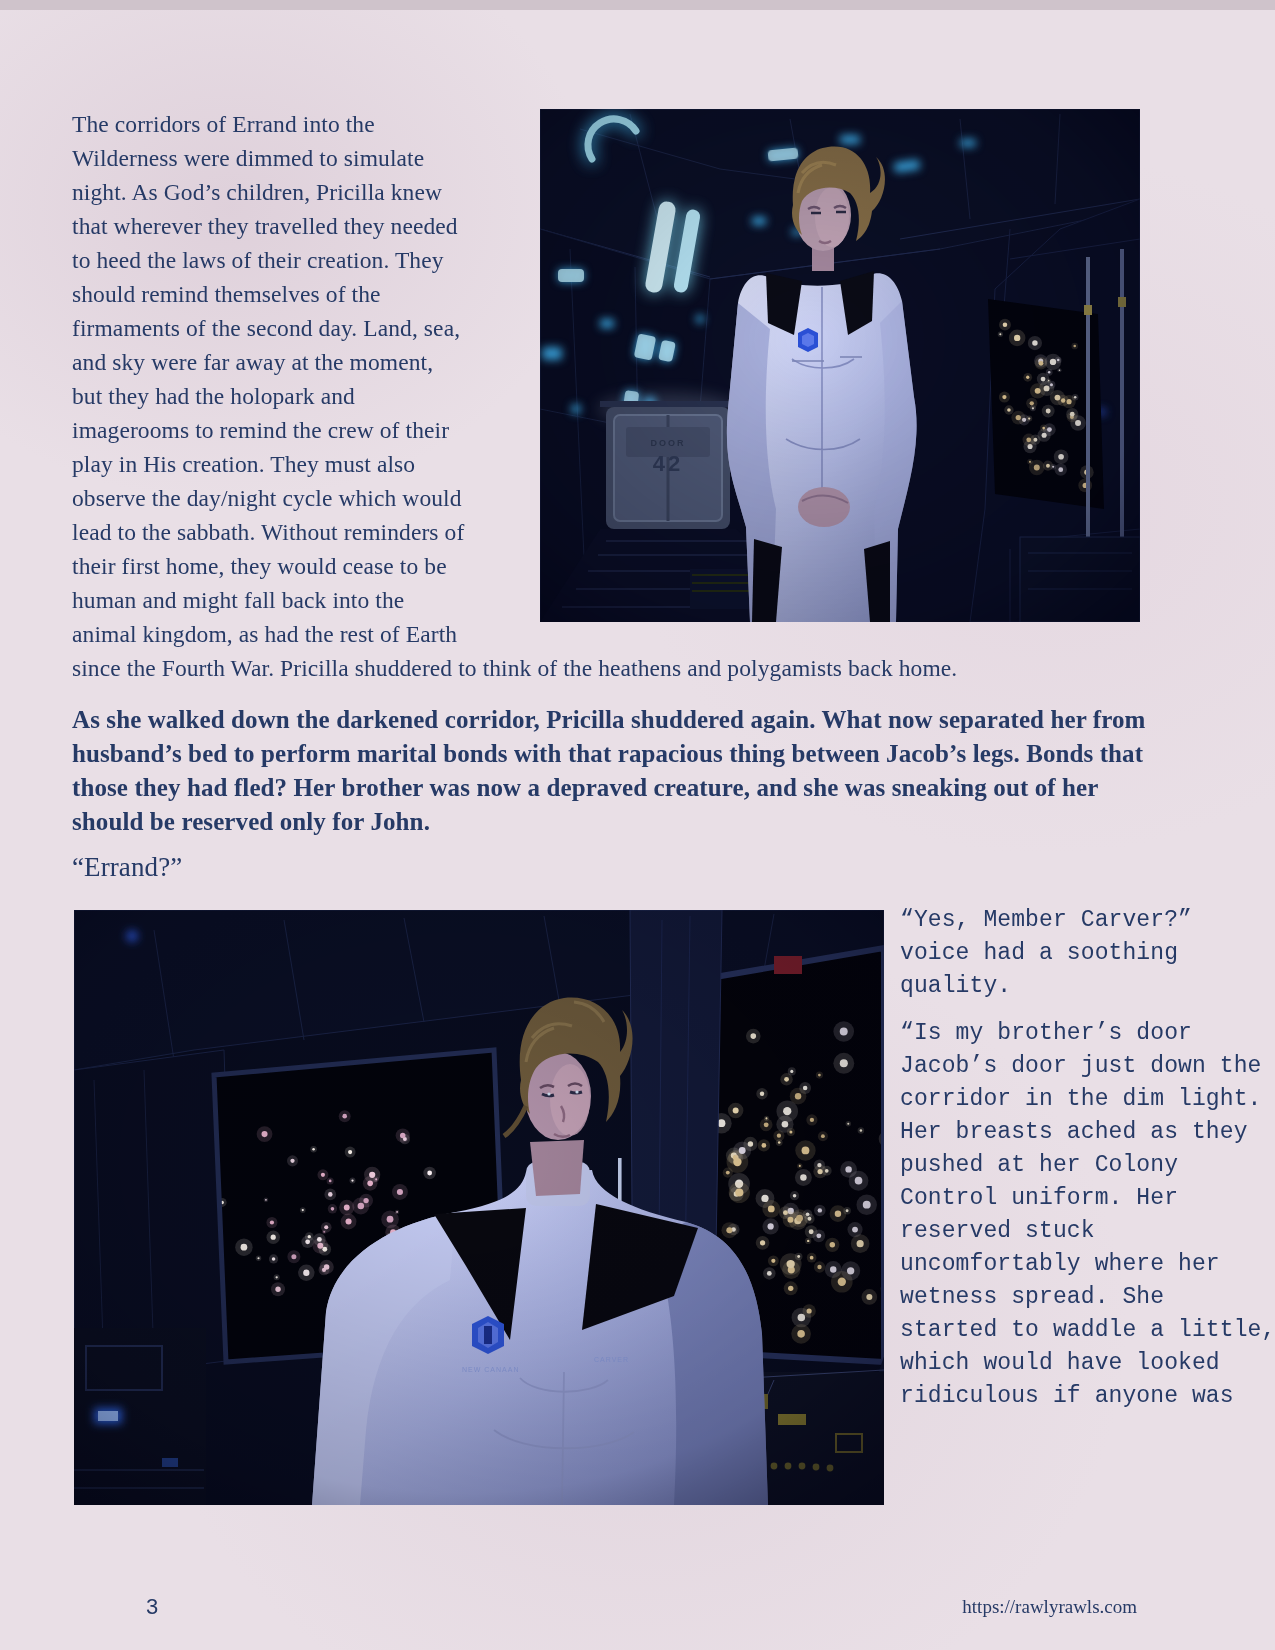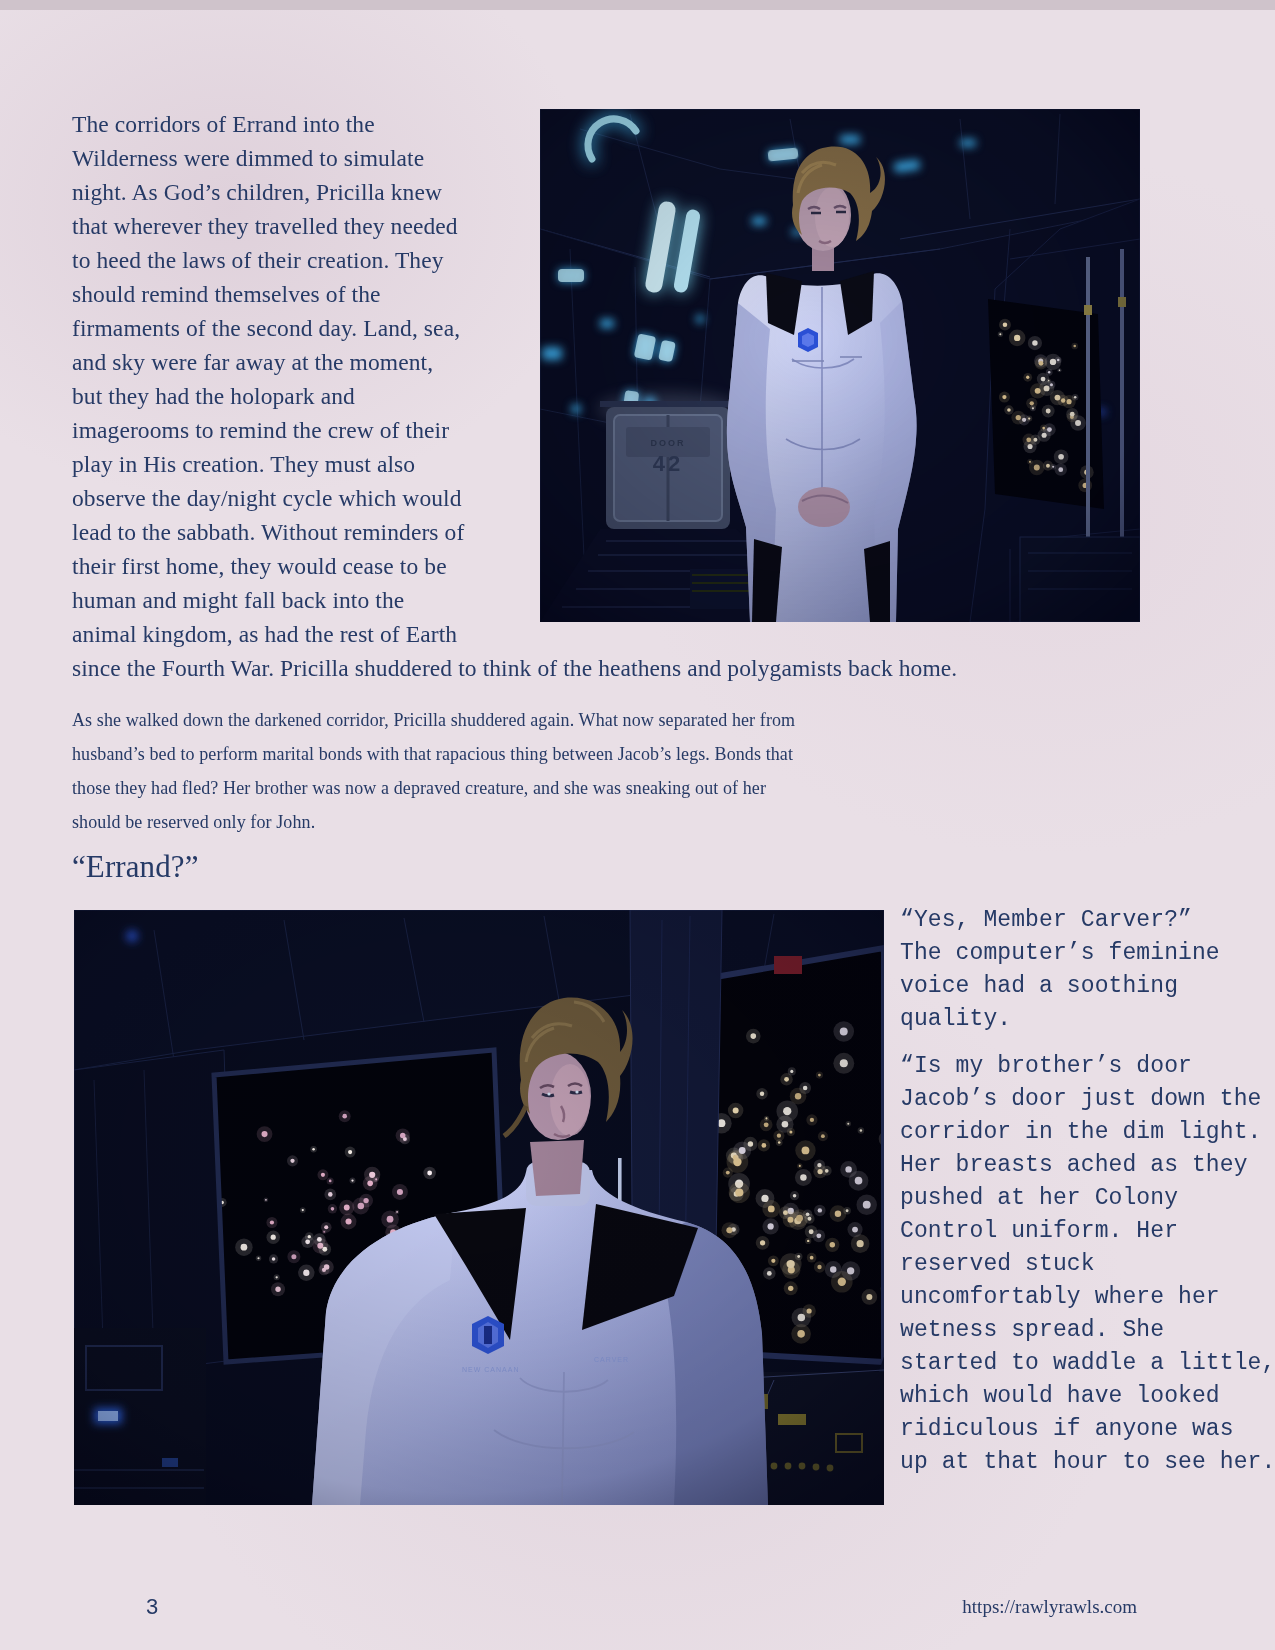--- a/index.html
+++ b/index.html
@@ -10,22 +10,22 @@
       radial-gradient(600px 500px at 82% 30%, rgba(226,211,221,.6), rgba(226,211,221,0) 70%),
       radial-gradient(700px 600px at 50% 80%, rgba(216,200,211,.45), rgba(216,200,211,0) 70%),
       #e9dfe6;
     font-family:"Liberation Serif","DejaVu Serif",serif;
     color:#263a66;
     margin-top:10px;
   }
   .tblock{position:absolute;letter-spacing:.1px;}
   .tblock .line{white-space:pre;}
   .p1{left:72px;top:97px;width:1110px;font-size:23.5px;line-height:34px;}
-  .p2{left:72px;top:693px;width:1110px;font-size:18px;line-height:34px;}
-  .p3{left:72px;top:840px;width:400px;font-size:31px;line-height:34px;}
+  .p2{left:72px;top:693px;width:1110px;font-size:25px;line-height:34px;font-weight:bold;}
+  .p3{left:72px;top:840px;width:400px;font-size:27px;line-height:34px;}
   .rcol{left:900px;top:894px;width:310px;font-size:23px;line-height:33px;font-family:Liberation Mono, monospace;}
   .rcol .group2{margin-top:14px;}
   .illu{position:absolute;display:block;}
   .illu svg{display:block;}
   .illu-top{left:540px;top:99px;width:600px;height:513px;}
   .illu-bottom{left:74px;top:900px;width:810px;height:595px;}
   .footer-num{position:absolute;left:146px;top:1584px;font-family:"Liberation Sans","DejaVu Sans",sans-serif;font-size:22px;}
   .footer-url{position:absolute;right:138px;top:1586px;font-family:Liberation Serif, serif;font-size:19px;text-decoration:none;color:#263a66;}
 </style>
 </head>
@@ -701,37 +701,35 @@
         </g>
       </g>
 
       <rect width="810" height="595" fill="url(#vign2)"></rect>
     </svg>
   </div>
 
   <div class="tblock rcol">
     <div class="group1">
         <div class="line">“Yes, Member Carver?”</div>
-        <div class="line">The computer’s feminine</div>
         <div class="line">voice had a soothing</div>
         <div class="line">quality.</div>
       </div>
     <div class="group2">
         <div class="line">“Is my brother’s door</div>
         <div class="line">Jacob’s door just down the</div>
         <div class="line">corridor in the dim light.</div>
         <div class="line">Her breasts ached as they</div>
         <div class="line">pushed at her Colony</div>
         <div class="line">Control uniform. Her</div>
         <div class="line">reserved stuck</div>
         <div class="line">uncomfortably where her</div>
         <div class="line">wetness spread. She</div>
         <div class="line">started to waddle a little,</div>
         <div class="line">which would have looked</div>
         <div class="line">ridiculous if anyone was</div>
-        <div class="line">up at that hour to see her.</div>
       </div>
   </div>
 
   <div class="footer-num">3</div>
   <a class="footer-url" href="#">https://rawlyrawls.com</a>
 
 </div>
 
 </body></html>

